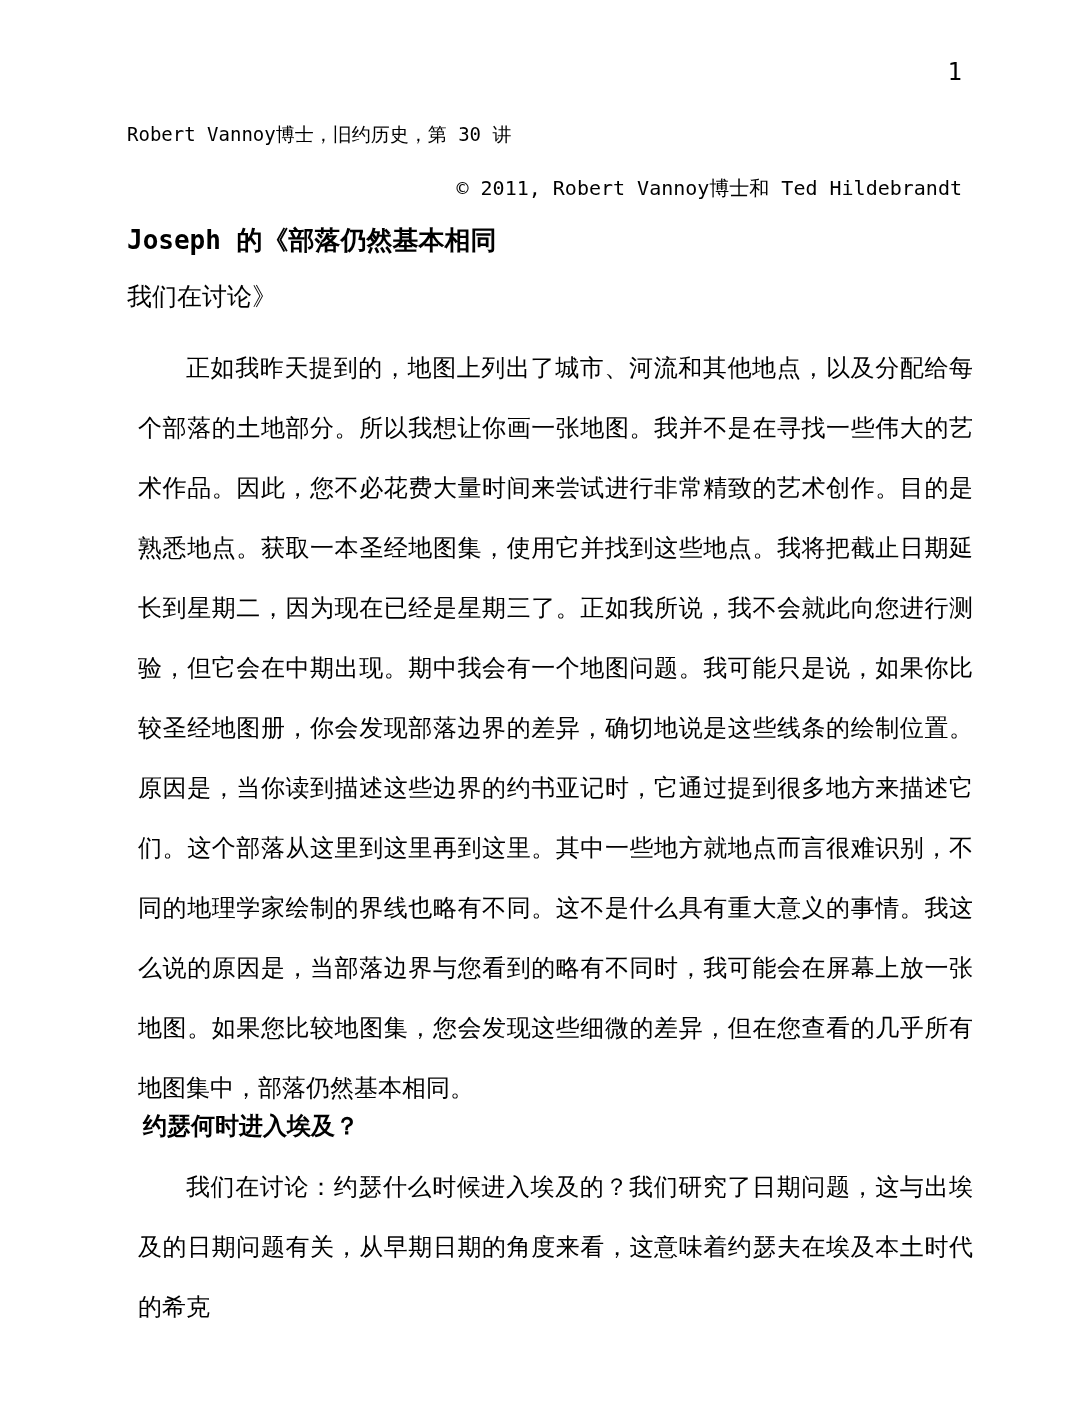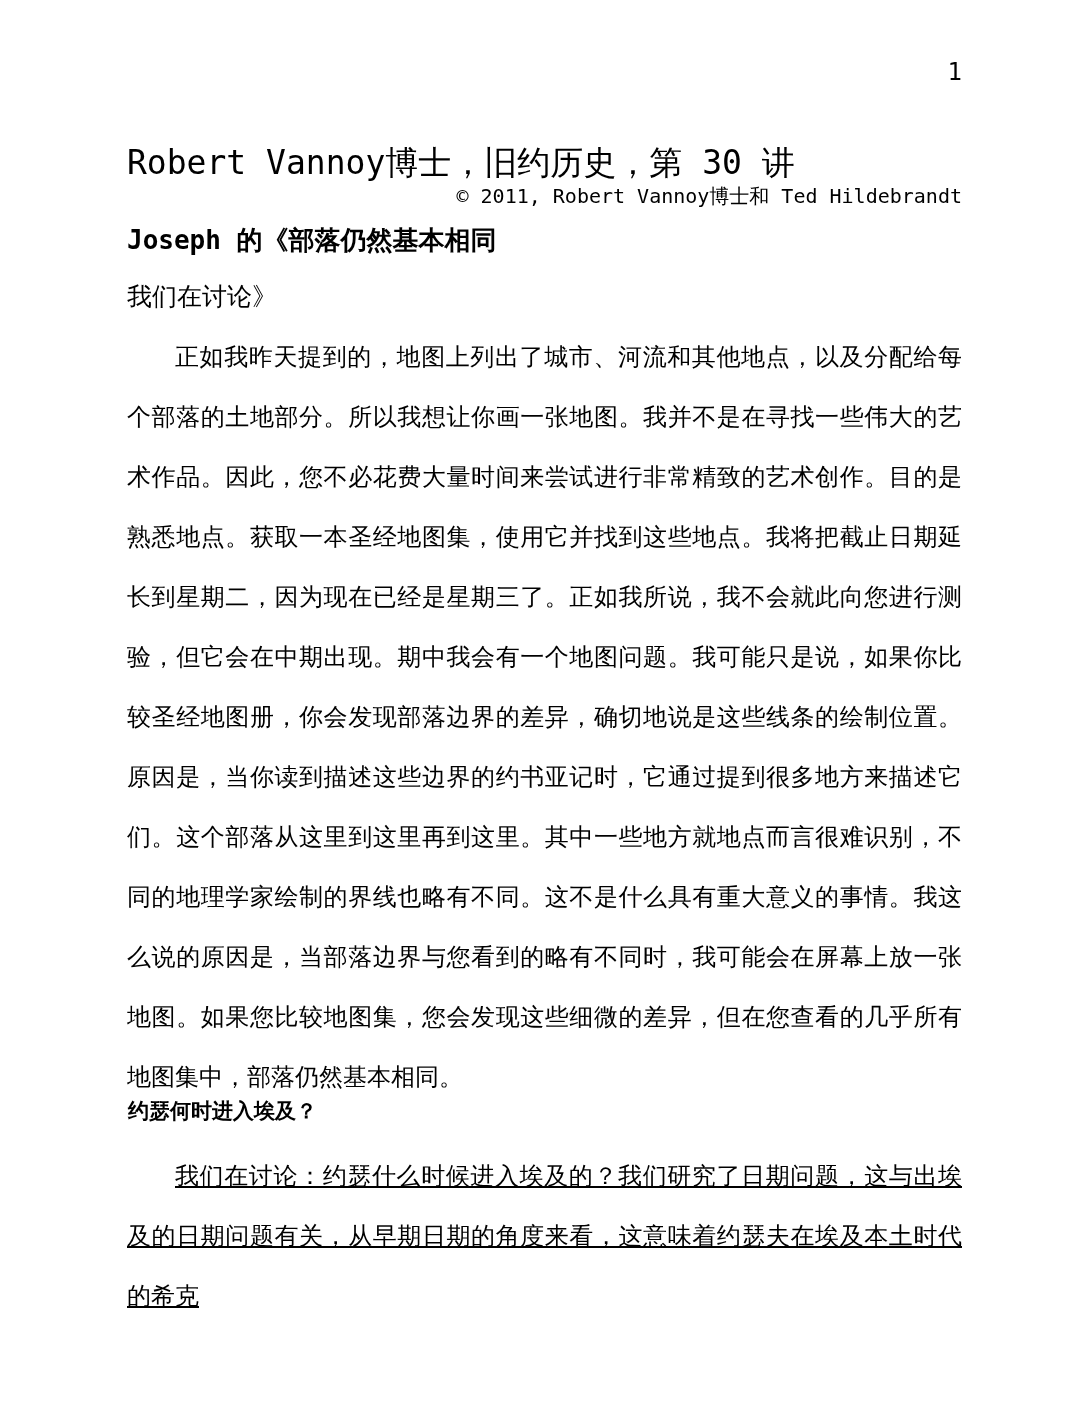--- a/index.html
+++ b/index.html
@@ -24,30 +24,30 @@
   }
   .page-number {
     position: absolute;
     top: 58px;
     right: 0;
     font-size: 24px;
     line-height: 28px;
   }
   .header-line {
     position: absolute;
-    top: 148px;
+    top: 119px;
     left: 0;
     right: 0;
-    font-size: 33px;
+    font-size: 19px;
     line-height: 30px;
     white-space: nowrap;
   }
   .copyright-line {
     position: absolute;
-    top: 184px;
+    top: 176px;
     left: 0;
     right: 0;
     text-align: right;
     font-size: 20px;
     line-height: 24px;
     white-space: nowrap;
   }
   .title-line1 {
     position: absolute;
     top: 224px;
@@ -65,41 +65,41 @@
     right: 0;
     font-size: 25px;
     font-weight: 400;
     line-height: 31px;
     white-space: nowrap;
   }
   .body-para {
     position: absolute;
     left: 0;
     width: 835px;
-    margin: 0;
+    margin: 11px;
     font-size: 24px;
     line-height: 60px;
     text-align: justify;
     text-indent: 2em;
     word-break: break-all;
     overflow-wrap: anywhere;
   }
   .para-1 { top: 327px; }
   .section-heading {
     position: absolute;
     top: 1094px;
     left: 0;
     right: 0;
-    margin: 1px;
-    font-size: 21px;
+    margin: 16px;
+    font-size: 24px;
     font-weight: 700;
     line-height: 32px;
     white-space: nowrap;
   }
-  .para-2 { top: 1146px; text-decoration: underline; }
+  .para-2 { top: 1146px; }
 </style>
 </head>
 <body>
 
 <div class="page">
   <div class="content">
 
     <div class="page-number">1</div>
 
     <div class="header-line">Robert Vannoy博士，旧约历史，第 30 讲</div>

